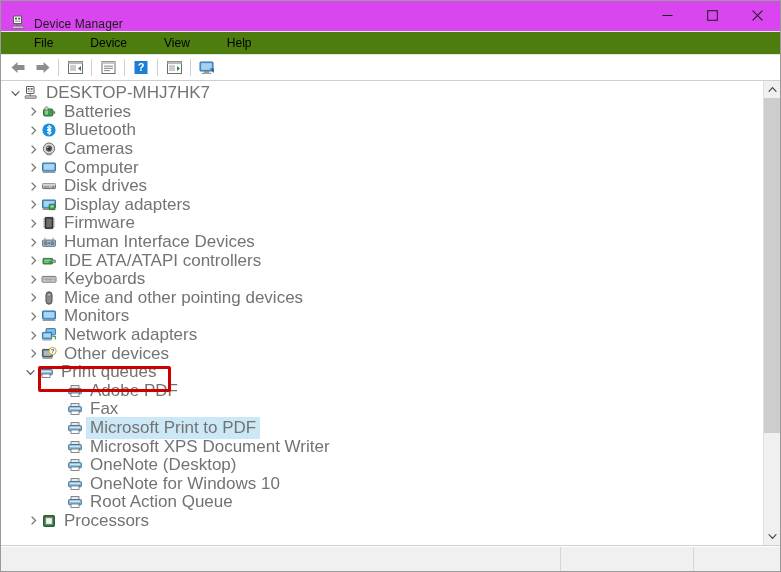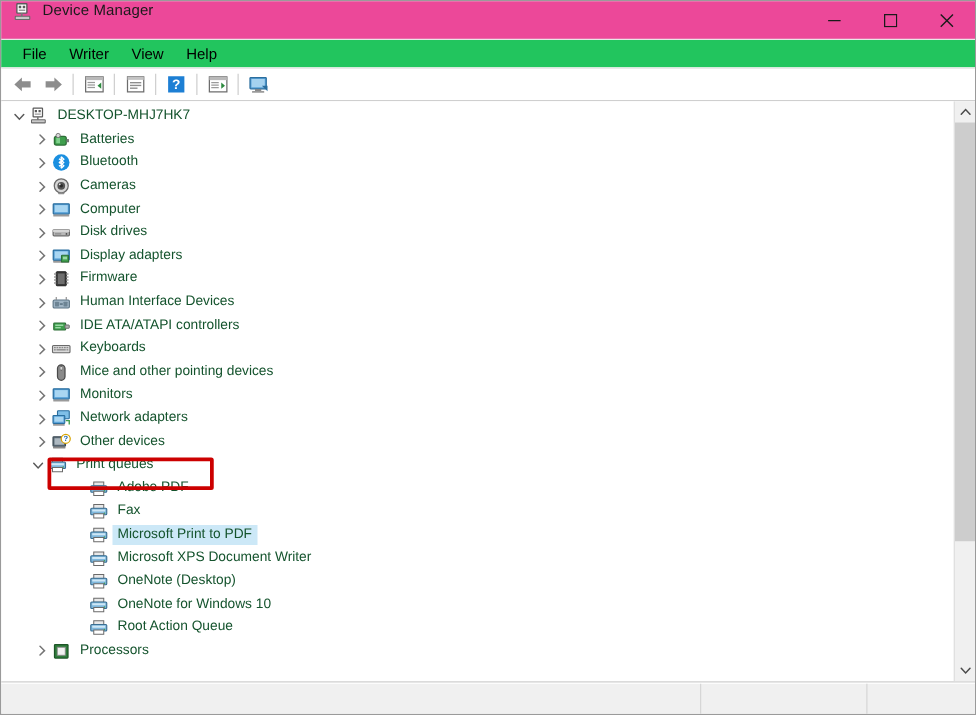--- a/index.html
+++ b/index.html
@@ -13,22 +13,22 @@
     position: relative;
     width: 781px; height: 572px;
     background: #ffffff;
     border: 1px solid #9a9a9a;
     display: flex; flex-direction: column;
   }
 
   
   #titlebar {
     height: 31px; flex: 0 0 31px;
-    display: flex; align-items: flex-start;
-    background: #ec4899;
+    display: flex; align-items: flex-end;
+    background: #d946ef;
     border-bottom: 1px solid #e8e8e8;
   }
   #title-icon {
     width: 17px; height: 17px;
     margin-left: 9px; margin-right: 7px;
     position: relative; flex: 0 0 17px;
   }
   #title-text {
     font-size: 12px; color: #1a1a1a;
     letter-spacing: .1px;
@@ -38,22 +38,23 @@
   .winbtn {
     width: 45px; height: 31px;
     display: flex; align-items: center; justify-content: center;
     color: #1a1a1a;
   }
 
   
   #menubar {
     height: 22px; flex: 0 0 22px;
     display: flex; align-items: center;
-    background: #22c55e;
-    padding-left: 8px;
+    background: #4d7c0f;
+    padding-left: 24px;
+    gap: 19px;
   }
   .menu-item {
     font-size: 12px; color: #000;
     padding: 2px 9px;
     white-space: nowrap;
   }
 
   
   #toolbar {
     height: 27px; flex: 0 0 27px;
@@ -89,41 +90,41 @@
     overflow: hidden;
     padding-top: 3px;
   }
   .row {
     height: 18.6px;
     display: flex; align-items: center;
     white-space: nowrap;
     position: relative;
   }
   .row .label {
-    font-size: 11px; color: #14532d;
+    font-size: 17px; color: #737373;
     line-height: 1;
     padding: 2px 4px 3px 4px;
   }
   .row.selected .label { background: #cce8f7; }
   .chev {
     width: 16px; flex: 0 0 16px;
     display: flex; align-items: center; justify-content: center;
     color: #767676; font-size: 10px;
   }
   .chev.empty { color: transparent; }
   .ico {
     width: 16px; height: 16px; flex: 0 0 16px;
     margin-right: 3px;
     position: relative;
   }
 
   
   .lvl0 { padding-left: 6px; }
   .lvl1 { padding-left: 24px; }
-  .lvl2 { padding-left: 54px; }
+  .lvl2 { padding-left: 38px; margin-left: 12px; }
 
   
   #redbox {
     position: absolute;
     left: 37px; top: 3px;
     width: 133px; height: 26px;
     border: 3px solid #cc0000;
     border-radius: 2px;
     pointer-events: none;
     z-index: 5;
@@ -200,21 +201,21 @@
         <svg width="11" height="11" viewBox="0 0 11 11">
             <line x1="0.6" y1="0.6" x2="10.4" y2="10.4" stroke="currentColor" stroke-width="1.1"></line>
             <line x1="10.4" y1="0.6" x2="0.6" y2="10.4" stroke="currentColor" stroke-width="1.1"></line>
           </svg>
       </div>
     </div>
   </div>
 
   <div id="menubar">
     <div class="menu-item">File</div>
-    <div class="menu-item">Writer</div>
+    <div class="menu-item">Device</div>
     <div class="menu-item">View</div>
     <div class="menu-item">Help</div>
   </div>
 
   <div id="toolbar">
     <div class="tb-btn">
       <svg width="17" height="15" viewBox="0 0 17 15">
         <path d="M7.5 2 L1.5 7.5 L7.5 13 L7.5 10 L14.5 10 L14.5 5 L7.5 5 Z" fill="#8d8d8d"></path>
       </svg>
     </div>

